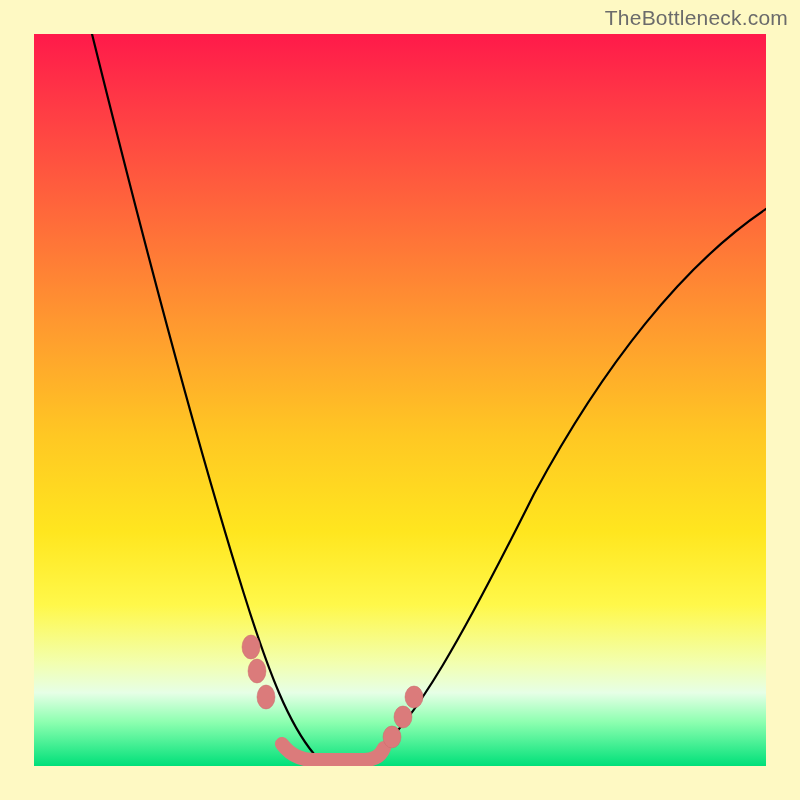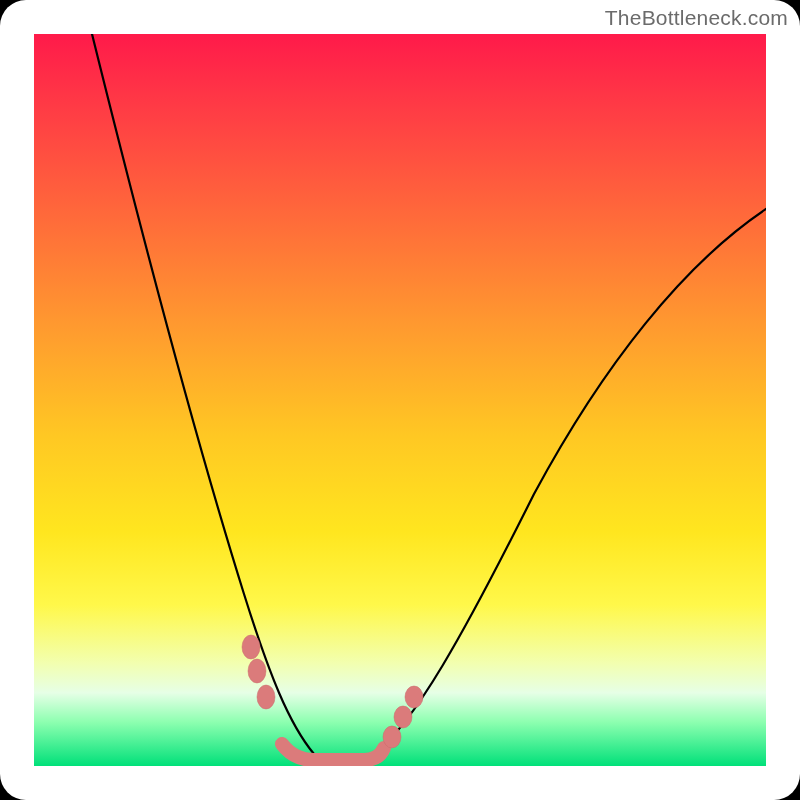--- a/index.html
+++ b/index.html
@@ -8,22 +8,21 @@
     width: 800px;
     height: 800px;
     overflow: hidden;
     background: #000;
     font-family: Arial, Helvetica, sans-serif;
   }
   .frame {
     position: relative;
     width: 800px;
     height: 800px;
-    background: #ffffff;
-    border-radius: 26px;
+    background: #fef9c3;
   }
   .plot {
     position: absolute;
     left: 34px;
     top: 34px;
     width: 732px;
     height: 732px;
     
     background: linear-gradient(
       to bottom,

